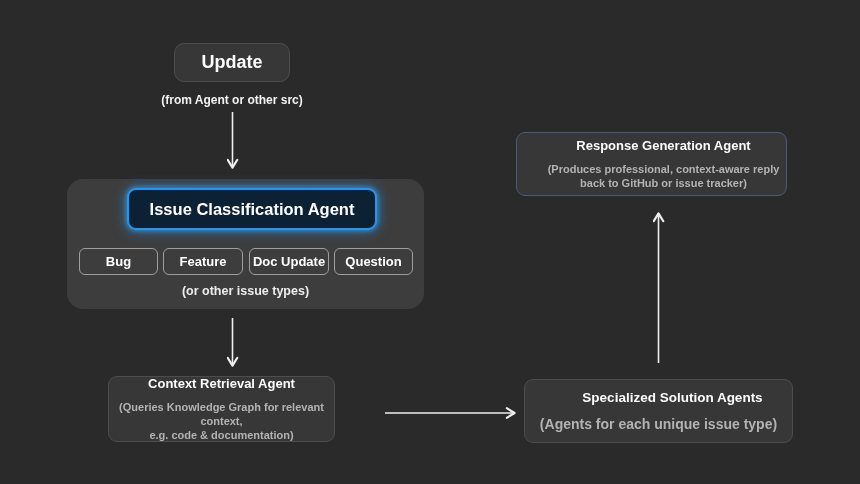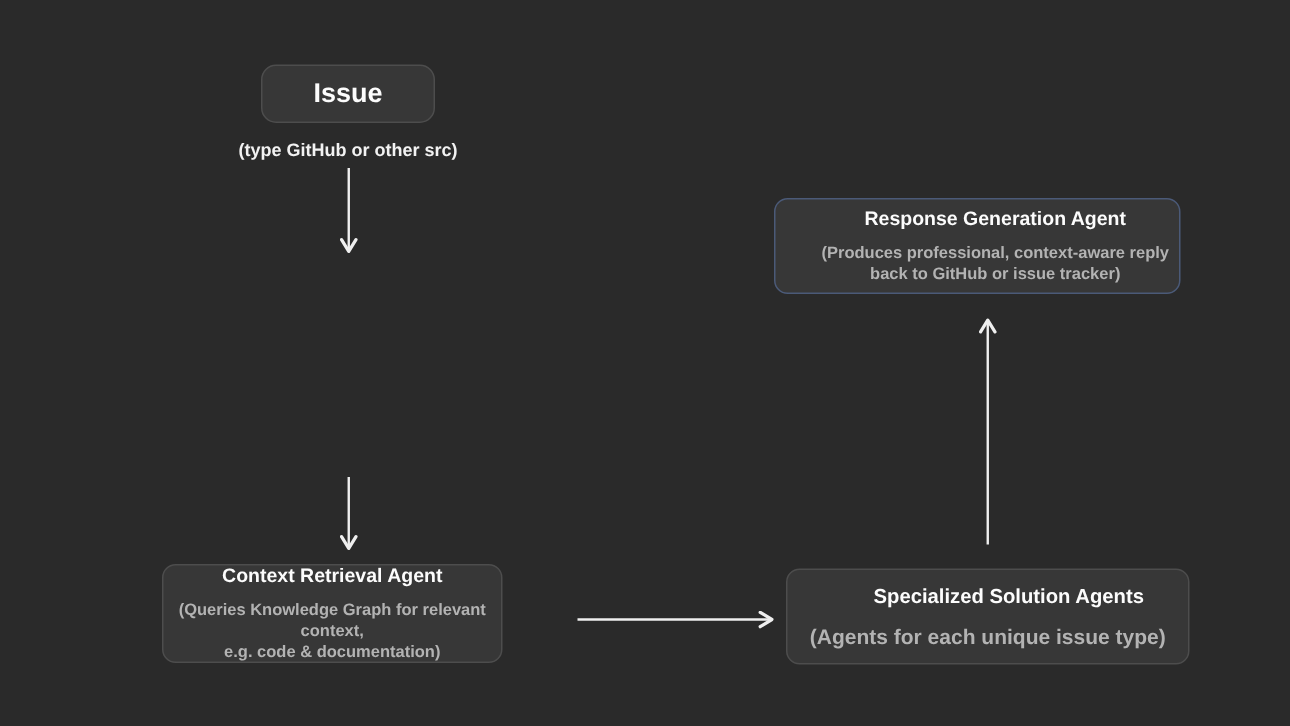--- a/index.html
+++ b/index.html
@@ -83,24 +83,36 @@
   }
 
   svg.arrows{position:absolute;left:0;top:0;pointer-events:none;}
 </style>
 </head>
 <body>
 
 <div class="canvas">
 
   <div class="node issue-node">
-    <div class="title">Issue</div>
+    <div class="title">Update</div>
   </div>
-  <div class="issue-caption">(type GitHub or other src)</div>
+  <div class="issue-caption">(from Agent or other src)</div>
 
+  <div class="panel">
+    <div class="ica-box">
+      <div class="title">Issue Classification Agent</div>
+    </div>
+    <div class="chips">
+      <div class="chip chip-bug">Bug</div>
+      <div class="chip chip-feature">Feature</div>
+      <div class="chip chip-doc">Doc Update</div>
+      <div class="chip chip-question">Question</div>
+    </div>
+    <div class="panel-caption">(or other issue types)</div>
+  </div>
 
   <div class="node context-node">
     <div class="title">Context Retrieval Agent</div>
     <div class="subtitle">(Queries Knowledge Graph for relevant context,
 e.g. code &amp; documentation)</div>
   </div>
 
   <div class="node specialized-node">
     <div class="title">Specialized Solution Agents</div>
     <div class="subtitle">(Agents for each unique issue type)</div>

